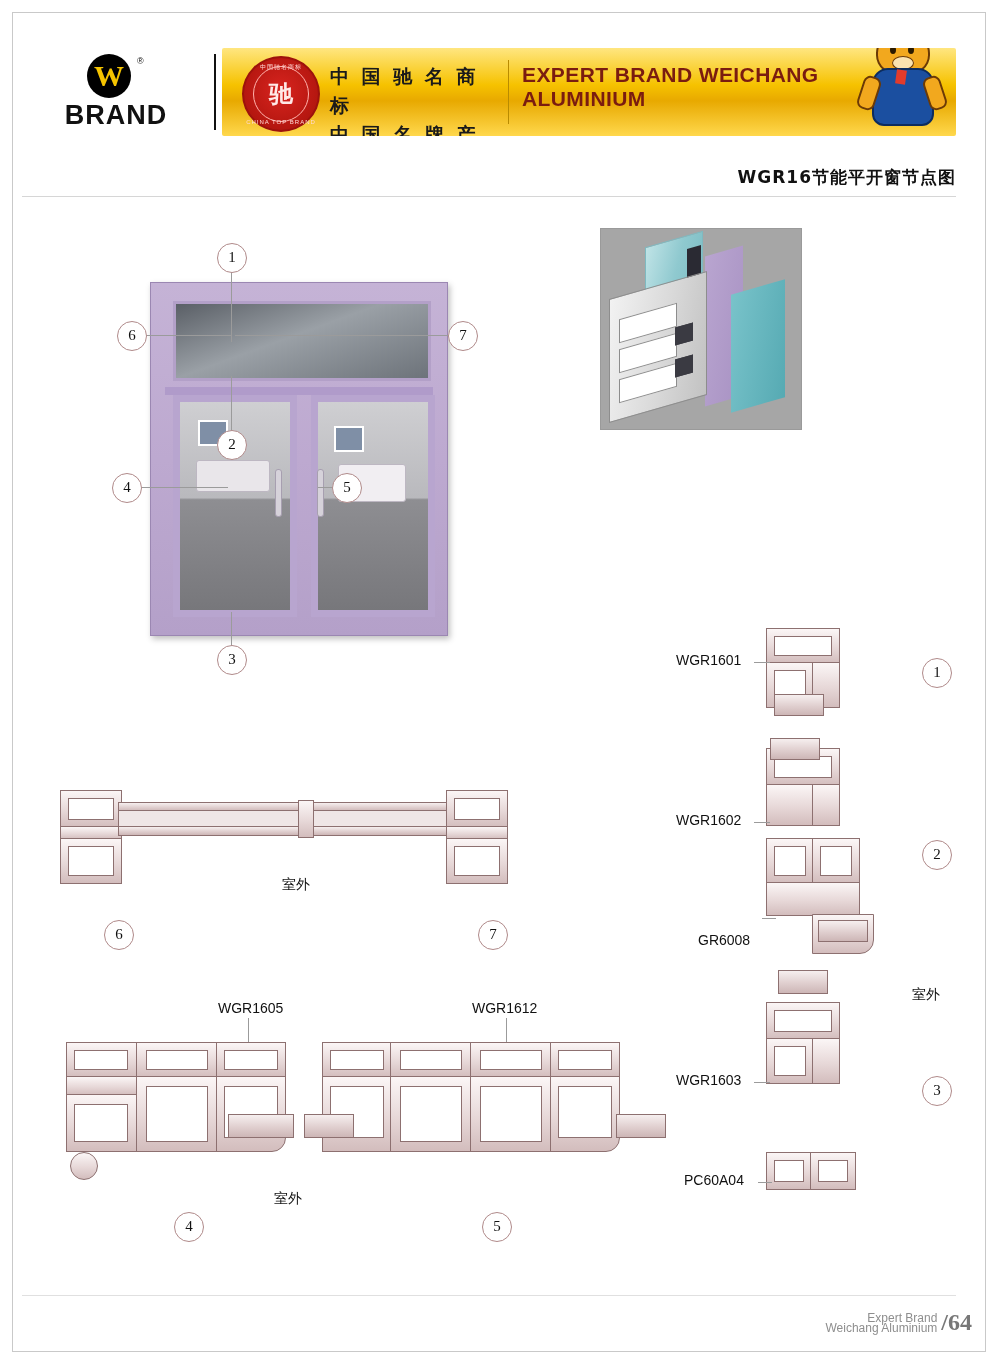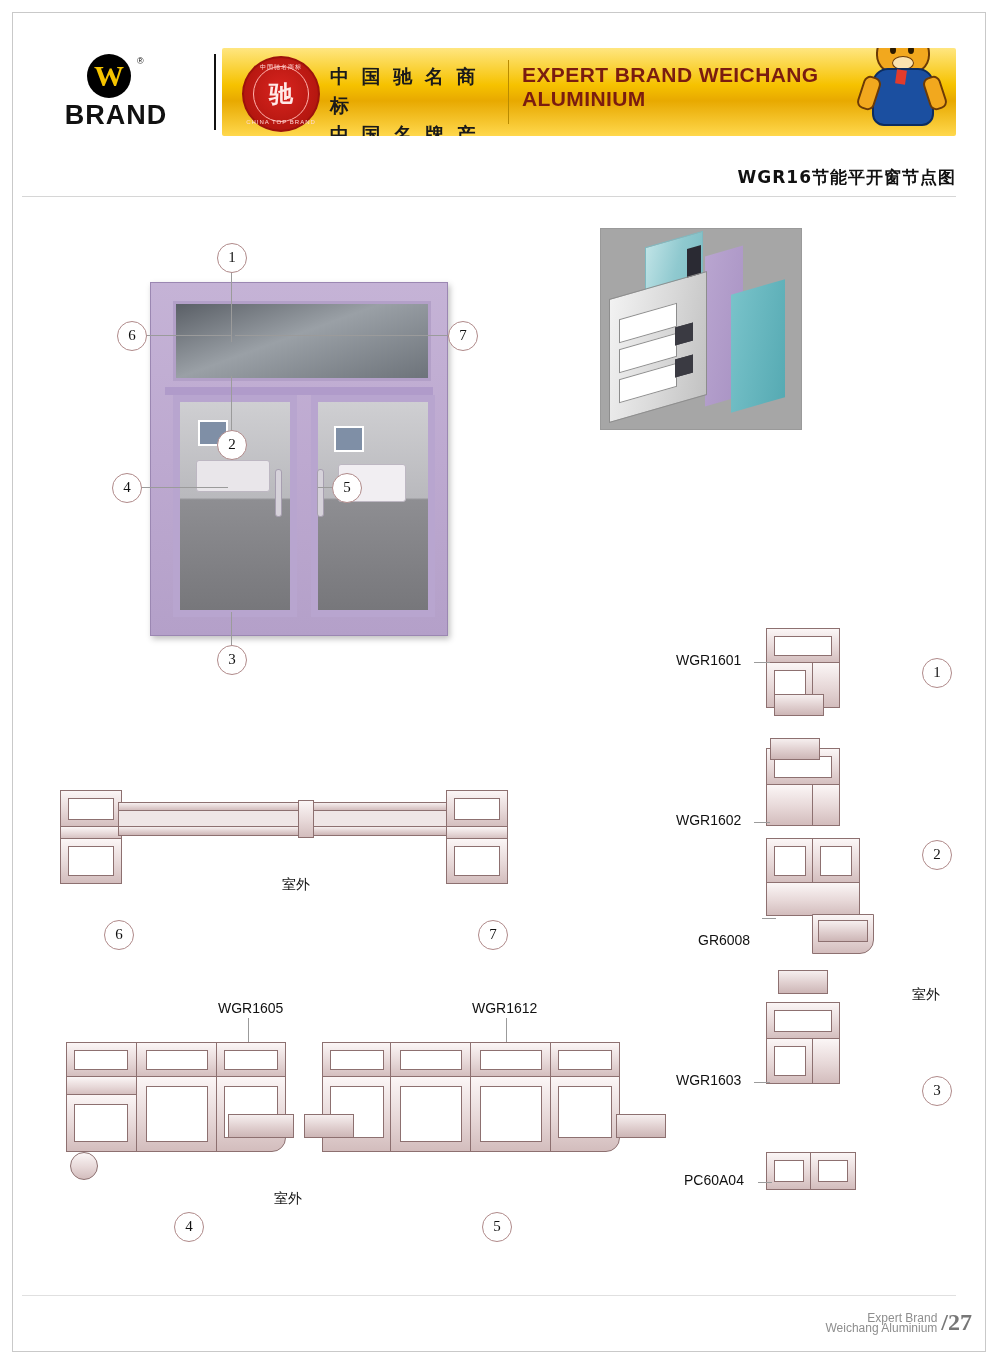--- a/index.html
+++ b/index.html
@@ -482,15 +482,15 @@
 
   <div class="bubble" style="left:922px;top:658px;">1</div>
   <div class="bubble" style="left:922px;top:840px;">2</div>
   <div class="bubble" style="left:922px;top:1076px;">3</div>
 
   <div class="footer-rule"></div>
   <div class="footer">
     <span class="fbrand">
       <span>Expert Brand</span><br>
       <span>Weichang Aluminium</span>
-    </span><span class="fpage">/27</span>
+    </span><span class="fpage">/64</span>
   </div>
 </div>
 
 </body></html>

